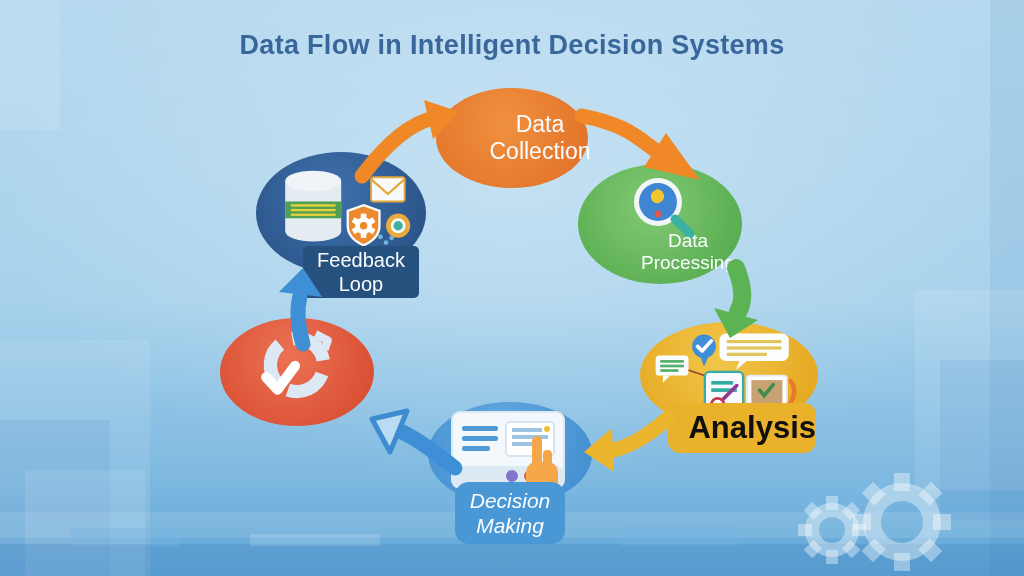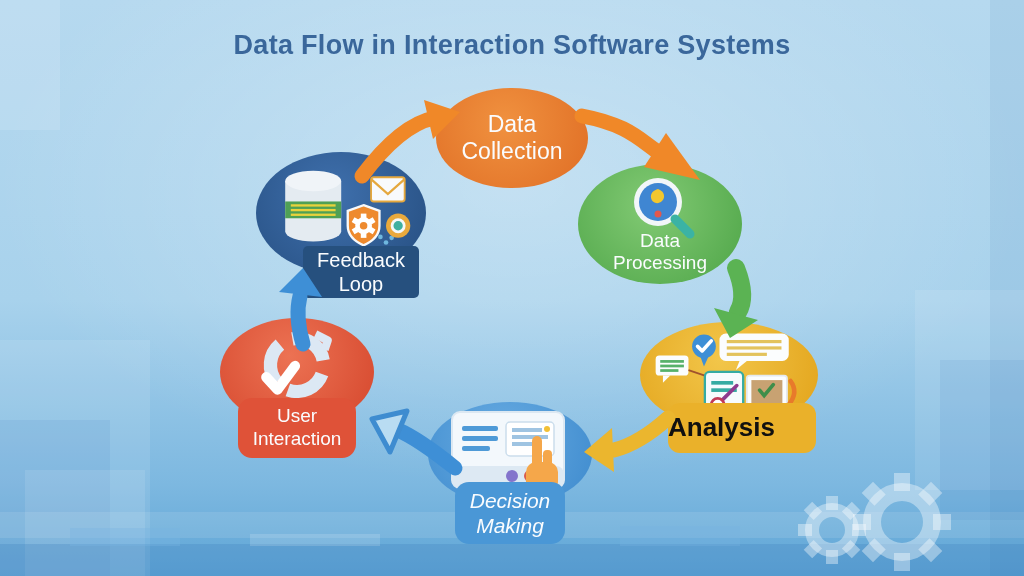--- a/index.html
+++ b/index.html
@@ -5,22 +5,22 @@
   html,body{margin:0;padding:0;background:#9CC8E6;font-family:"Liberation Sans",sans-serif;}
   #canvas{position:relative;width:1024px;height:576px;overflow:hidden;
     background:
       radial-gradient(ellipse 720px 420px at 50% 32%, rgba(255,255,255,0.28), rgba(255,255,255,0) 72%),
       linear-gradient(180deg,#B6D9EF 0%,#A8D2EC 52%,#7DB8E0 84%,#5EA5D6 100%);}
   .px{position:absolute;}
   #title{position:absolute;left:0;right:0;top:30px;text-align:center;
     font-size:27px;font-weight:700;color:#3A679B;letter-spacing:.3px;}
   .node{position:absolute;border-radius:50%;}
   .node-label{position:absolute;display:flex;align-items:center;justify-content:flex-end;
-    text-align:center;color:#FAFCFE;line-height:1.18;}
-  .lab-rect{position:absolute;display:flex;align-items:center;justify-content:flex-start;
+    text-align:center;color:#FAFCFE;line-height:1.18;margin-left:28px;}
+  .lab-rect{position:absolute;display:flex;align-items:center;justify-content:flex-end;
     text-align:center;color:#FAFCFE;line-height:1.2;}
   svg{display:block;}
   .overlay{position:absolute;left:0;top:0;pointer-events:none;}
   .z1{z-index:1}.z3{z-index:3}.z4{z-index:4}
 </style>
 </head>
 <body>
 
 <div id="canvas">
 
@@ -59,21 +59,21 @@
         <rect x="46" y="36" width="12" height="14" transform="rotate(90,52,70)"></rect>
         <rect x="46" y="36" width="12" height="14" transform="rotate(135,52,70)"></rect>
         <rect x="46" y="36" width="12" height="14" transform="rotate(180,52,70)"></rect>
         <rect x="46" y="36" width="12" height="14" transform="rotate(225,52,70)"></rect>
         <rect x="46" y="36" width="12" height="14" transform="rotate(270,52,70)"></rect>
         <rect x="46" y="36" width="12" height="14" transform="rotate(315,52,70)"></rect>
       </g>
     </g>
   </svg>
 
-  <div id="title">Data Flow in Interaction Software Systems</div>
+  <div id="title">Data Flow in Intelligent Decision Systems</div>
 
   <div class="node z3" style="left:436px;top:88px;width:152px;height:100px;background:radial-gradient(circle at 45% 35%, #F0913F, #E3752A 78%);">
     <div class="node-label" style="left:20px;top:0;width:112px;height:100px;font-size:23px;">
       <span>Data Collection</span>
     </div>
   </div>
 
   <div class="node z3" style="left:578px;top:164px;width:164px;height:120px;background:radial-gradient(circle at 45% 35%, #82CA74, #58AC50 80%);">
     <svg style="position:absolute;left:50px;top:8px;" width="70" height="70" viewBox="0 0 70 70">
       <circle cx="30" cy="30" r="24" fill="#F2F6F9"></circle>
@@ -117,21 +117,21 @@
         <line x1="77" y1="89" x2="91" y2="96" stroke="#C23B57" stroke-width="4" stroke-linecap="round"></line>
         <circle cx="72" cy="84" r="7" fill="#FFFFFF" stroke="#C23B57" stroke-width="3"></circle>
       </g>
       <g>
         <rect x="104" y="52" width="44" height="36" rx="3" fill="#FBFDFE" stroke="#E4E9EE" stroke-width="2"></rect>
         <rect x="109" y="57" width="34" height="26" fill="#C8A272"></rect>
         <path d="M118,68 l5,6 10,-12" stroke="#3E8E4A" stroke-width="4" fill="none" stroke-linecap="round"></path>
         <path d="M152,58 q9,12 -2,26" stroke="#E87A2B" stroke-width="5" fill="none" stroke-linecap="round"></path>
       </g>
     </svg>
-    <div class="lab-rect" style="left:28px;top:81px;width:148px;height:50px;border-radius:12px;background:#EAB12A;color:#101010;font-size:26px;font-weight:700;">
+    <div class="lab-rect" style="left:28px;top:81px;width:148px;height:50px;border-radius:12px;background:#EAB12A;color:#101010;font-size:31px;font-weight:700;">
       <span>Analysis</span>
     </div>
   </div>
 
   <div class="node z3" style="left:428px;top:402px;width:164px;height:104px;background:radial-gradient(circle at 45% 35%, #68ACE2, #4590D1 82%);font-style:italic;">
     <svg style="position:absolute;left:18px;top:6px;" width="130" height="95" viewBox="0 0 130 95">
       <rect x="6" y="4" width="112" height="76" rx="8" fill="#F3F8FC" stroke="#DCE8F2" stroke-width="2"></rect>
       <rect x="6" y="58" width="112" height="22" rx="8" fill="#DDE9F3"></rect>
       <rect x="16" y="18" width="36" height="5" rx="2" fill="#4E9AD7"></rect>
       <rect x="16" y="28" width="36" height="5" rx="2" fill="#4E9AD7"></rect>
@@ -157,23 +157,20 @@
   <div class="node z3" style="left:220px;top:318px;width:154px;height:108px;background:radial-gradient(circle at 45% 35%, #EC7253, #D94E33 82%);">
     <svg style="position:absolute;left:34px;top:6px;" width="86" height="86" viewBox="0 0 84 84">
       <g stroke="#DCE8F4" stroke-width="13" fill="none">
         <path d="M37.5,14.5 A26,26 0 0 1 67.6,35.5"></path>
         <path d="M66.4,48.9 A26,26 0 0 1 33.1,64.4"></path>
         <path d="M22.1,56.7 A26,26 0 0 1 25.3,20.1"></path>
       </g>
       <path d="M60,10 l12,6 -3,9" fill="none" stroke="#DCE8F4" stroke-width="8" stroke-linejoin="round"></path>
       <path d="M12,52 L23,64 L40,41" stroke="#FFFFFF" stroke-width="10" fill="none" stroke-linecap="round" stroke-linejoin="round"></path>
     </svg>
-    <div class="lab-rect" style="left:18px;top:80px;width:118px;height:60px;border-radius:14px;background:#DF5238;font-size:19px;">
-      <span>User Interaction</span>
-    </div>
   </div>
 
   <div class="node z3" style="left:256px;top:152px;width:170px;height:122px;background:radial-gradient(circle at 45% 35%, #3F70AD, #2A5488 82%);">
     <svg style="position:absolute;left:18px;top:14px;" width="140" height="98" viewBox="0 0 150 105">
       <g>
         <path d="M12,16 v54 a30,11 0 0 0 60,0 v-54 z" fill="#E4EBF1"></path>
         <rect x="12" y="38" width="60" height="18" fill="#4FA055"></rect>
         <rect x="18" y="41" width="48" height="2.5" fill="#E8D23C"></rect>
         <rect x="18" y="46" width="48" height="2.5" fill="#E8D23C"></rect>
         <rect x="18" y="51" width="48" height="2.5" fill="#E8D23C"></rect>

